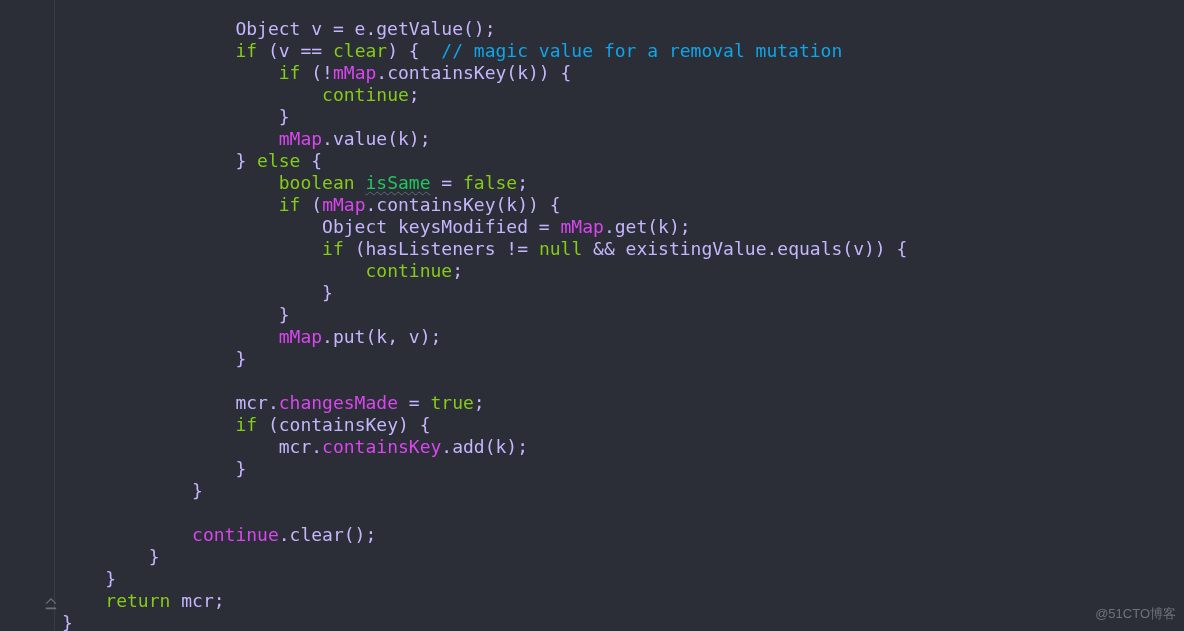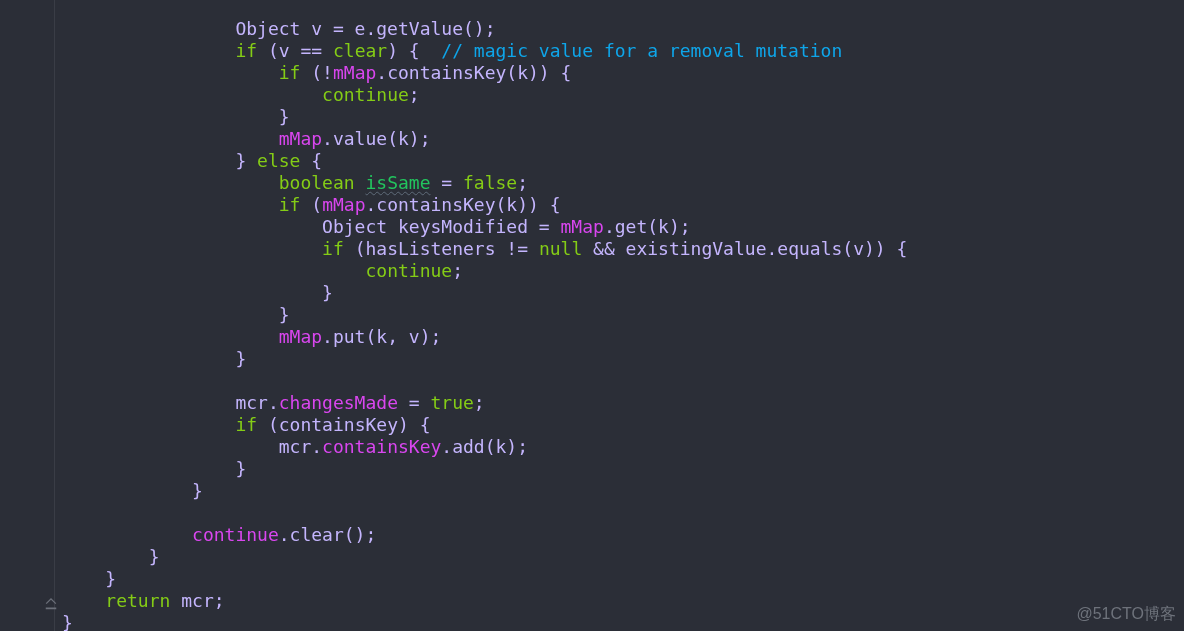--- a/index.html
+++ b/index.html
@@ -49,21 +49,21 @@
   .id   { color: #c4b5fd; } 
   .fld  { color: #d946ef; }
   .cmt  { color: #0ea5e9; font-style: normal; } 
   .unused { color: #22c55e; text-decoration: underline wavy #5f6b79; text-decoration-thickness: 1px; text-underline-offset: 2px;}
   .wm {
     position: absolute;
     right: 8px;
     bottom: 6px;
     color: #7a7f88;
     font-family: Arial, sans-serif;
-    font-size: 16px;
+    font-size: 13px;
     opacity: 0.85;
   }
 </style>
 </head>
 <body>
 
 <div class="gutter">
   <div class="gutter-line"></div>
   <svg class="fold-icon" viewBox="0 0 16 16">
     <path d="M2 7 L8 1 L14 7 L13 8 L8 3 L3 8 Z M2 14 L14 14 L14 12 L2 12 Z" fill="#6c707a"></path>

